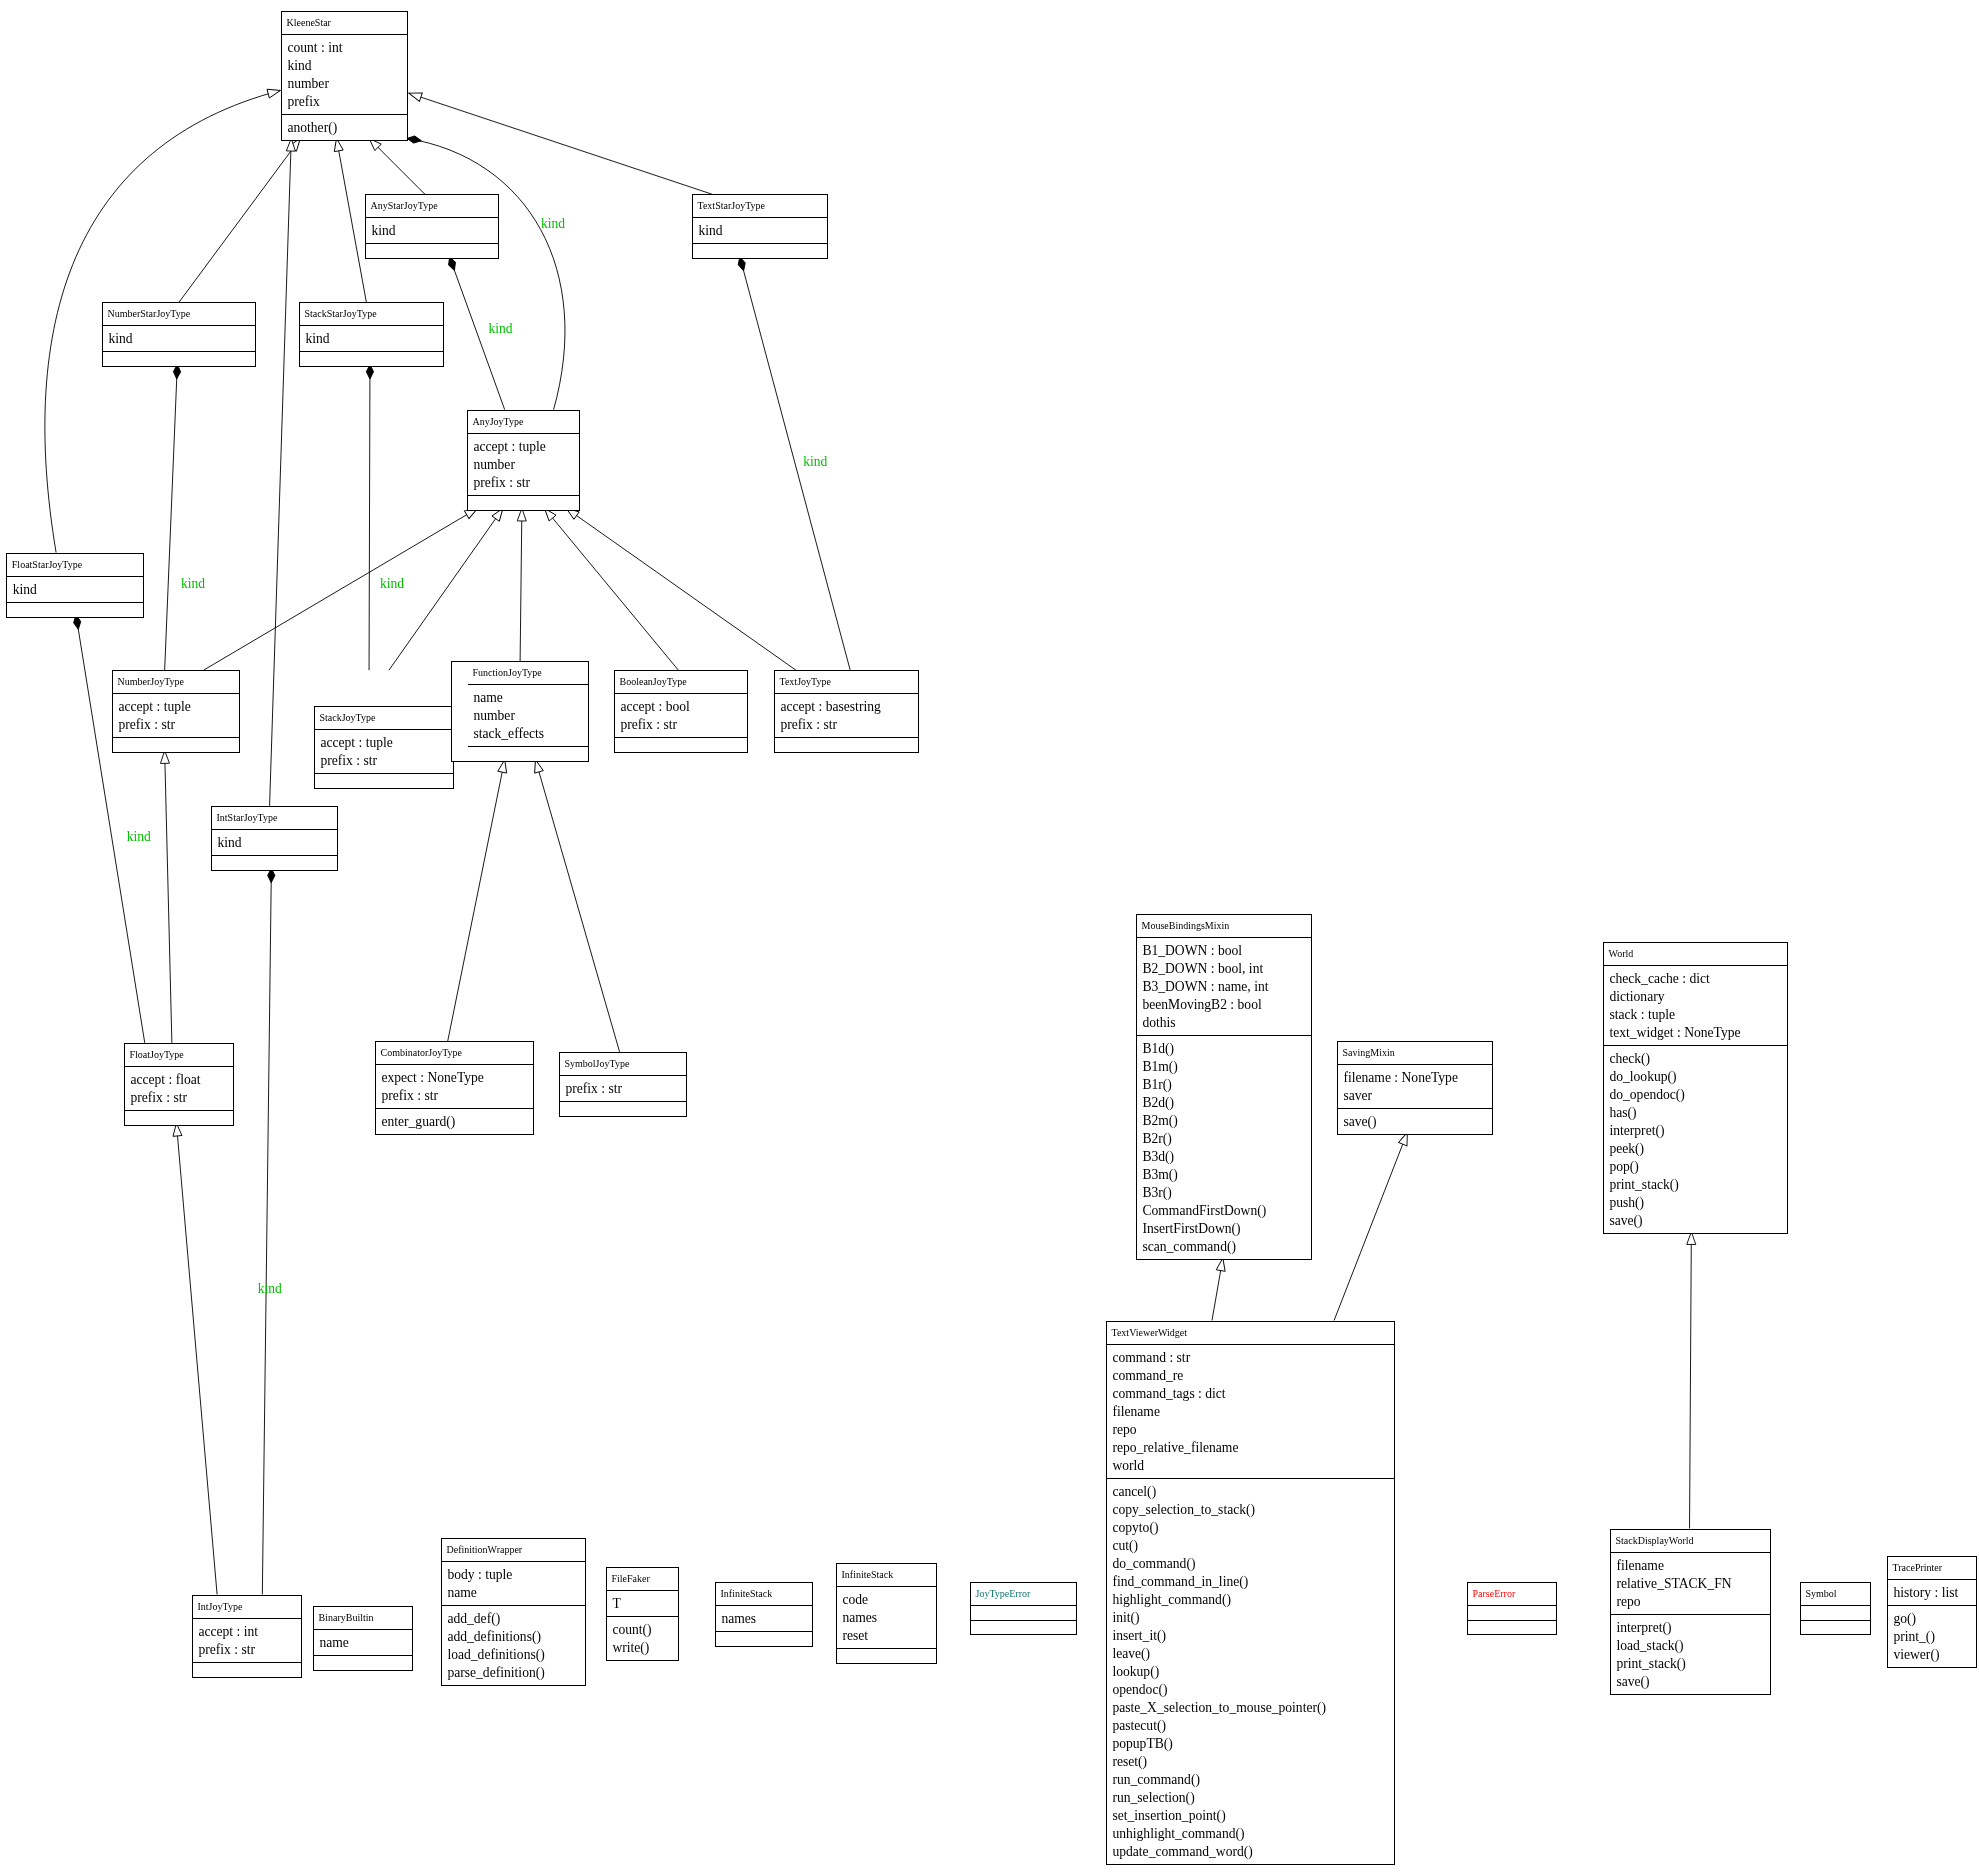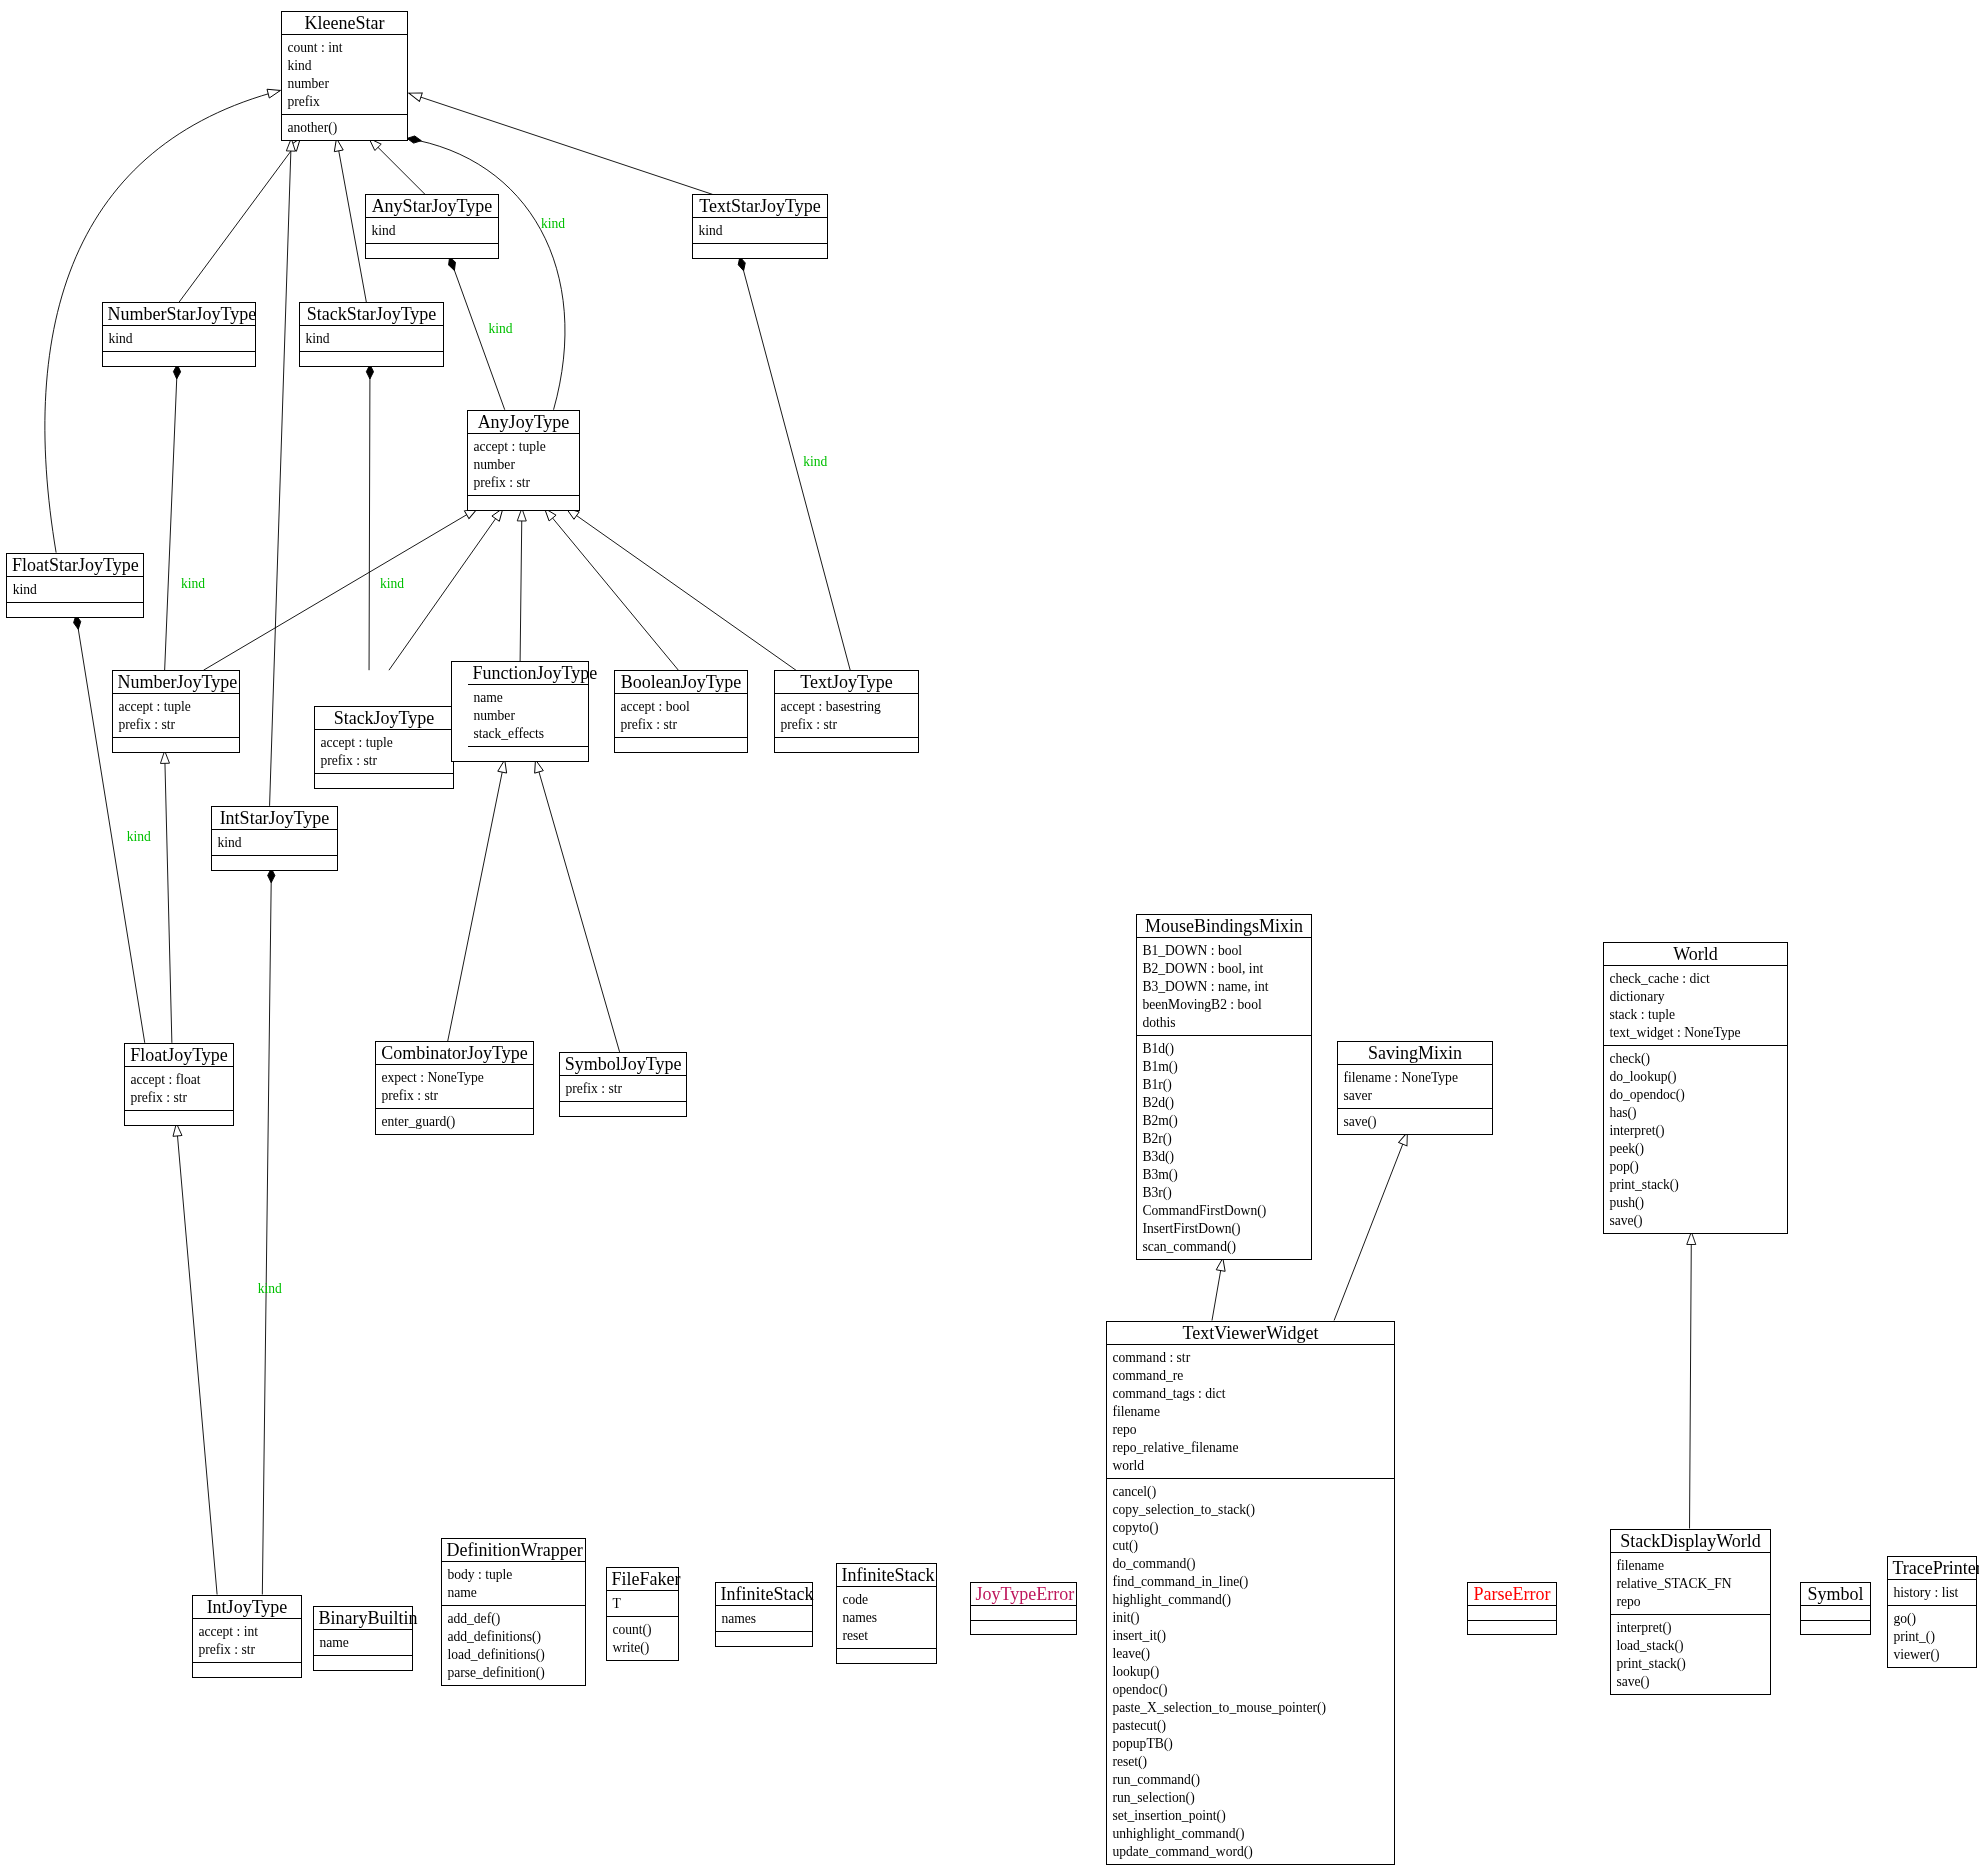--- a/index.html
+++ b/index.html
@@ -4,21 +4,21 @@
 <style>
   * { box-sizing: border-box; margin: 0; padding: 0; }
   html, body { background: #ffffff; }
   body { font-family: "Liberation Serif", "DejaVu Serif", serif; color: #000; }
   #canvas { position: relative; width: 1979px; height: 1874px; background: #fff; overflow: hidden; }
   #edge-layer { position: absolute; left: 0; top: 0; z-index: 0; }
   .uml-class {
     position: absolute; background: #fff; border: 0.9px solid #000;
     font-size: 13.6px; line-height: 18px; z-index: 1; white-space: nowrap;
   }
-  .uml-title { text-align: center; height: 22px; line-height: 22px; padding: 0 4.5px; font-size: 18px; }
+  .uml-title { text-align: left; height: 22px; line-height: 22px; padding: 0 4.5px; font-size: 10px; }
   .uml-attrs, .uml-methods { border-top: 0.9px solid #000; padding: 3.6px 5.4px; min-height: 14.5px; }
   .uml-row { height: 18px; line-height: 18px; }
   .edge { stroke: #000; stroke-width: 1; fill: none; }
   .edge-label { fill: #00c000; font-size: 15px; font-family: "Liberation Serif", "DejaVu Serif", serif; }
 </style>
 </head>
 <body>
 
 <div id="canvas">
   <svg id="edge-layer" width="1979" height="1874" xmlns="http://www.w3.org/2000/svg" viewBox="0 0 2188 2072">
@@ -330,21 +330,21 @@
     <div class="uml-class" style="left: 836px; top: 1563px; width: 101px;">
     <div class="uml-title">InfiniteStack</div>
     <div class="uml-attrs">
         <div class="uml-row">code</div>
         <div class="uml-row">names</div>
         <div class="uml-row">reset</div>
       </div>
     <div class="uml-methods"></div>
   </div>
     <div class="uml-class" style="left: 970px; top: 1582px; width: 107px;">
-    <div class="uml-title" style="color: #be185d;">JoyTypeError</div>
+    <div class="uml-title" style="color: #0f766e;">JoyTypeError</div>
     <div class="uml-attrs"></div>
     <div class="uml-methods"></div>
   </div>
     <div class="uml-class" style="left: 1467px; top: 1582px; width: 90px;">
     <div class="uml-title" style="color: rgb(255, 0, 0); font-family: Liberation Serif, serif;">ParseError</div>
     <div class="uml-attrs"></div>
     <div class="uml-methods"></div>
   </div>
     <div class="uml-class" style="left: 1610px; top: 1529px; width: 161px;">
     <div class="uml-title">StackDisplayWorld</div>

